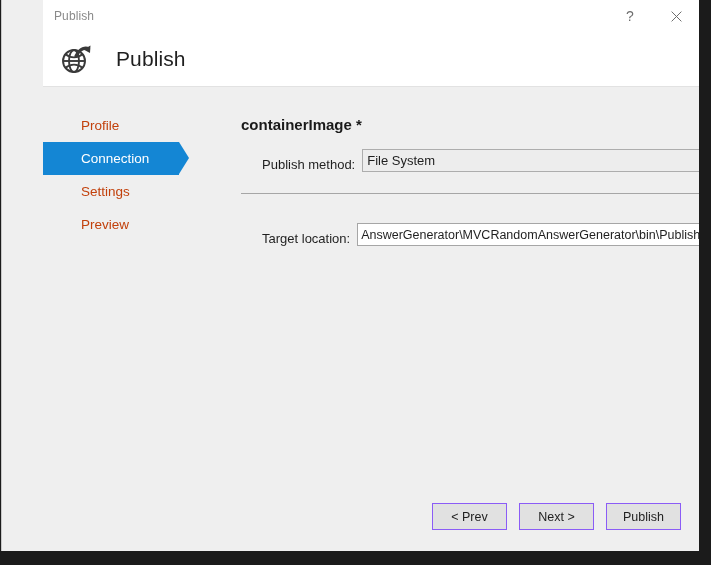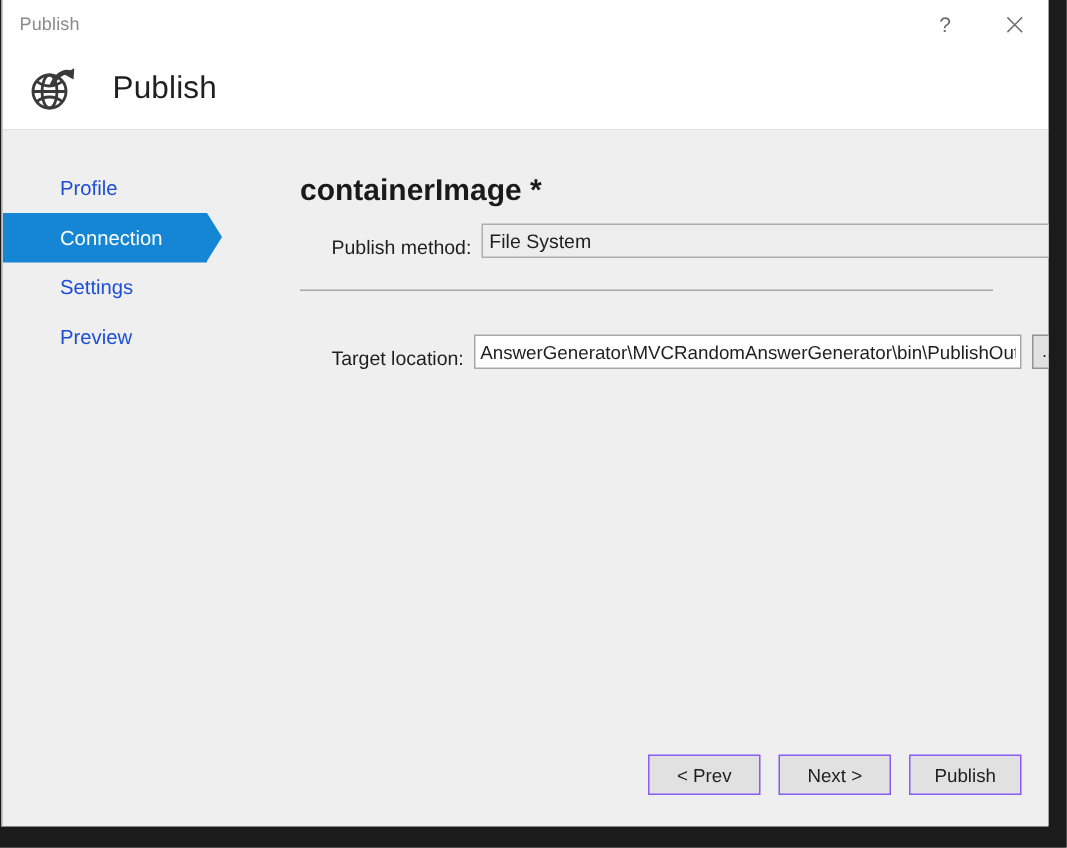--- a/index.html
+++ b/index.html
@@ -19,20 +19,21 @@
   .window {
     position: absolute;
     left: 1px;
     top: 0;
     width: 698px;
     height: 551px;
     background: #efefef;
     box-sizing: border-box;
     border-left: 1px solid #c8c8c8;
     overflow: hidden;
+    padding-left: 41px;
   }
 
   
   .titlebar {
     position: relative;
     height: 32px;
     background: #ffffff;
     display: flex;
     align-items: center;
   }
@@ -100,21 +101,21 @@
     width: 175px;
   }
   .nav-item {
     position: relative;
     height: 33px;
     display: flex;
     align-items: center;
     padding-left: 38px;
     box-sizing: border-box;
     font-size: 13.5px;
-    color: #1d4ed8;
+    color: #c2410c;
     cursor: default;
     user-select: none;
   }
   .nav-item.selected {
     background: #1486d4;
     color: #ffffff;
     width: 136px;
   }
   .nav-item.selected .nav-arrow {
     position: absolute;
@@ -131,21 +132,21 @@
   .main {
     position: absolute;
     left: 198px;
     top: 0;
     right: 0;
   }
   .section-title {
     position: absolute;
     left: 0;
     top: 29px;
-    font-size: 20px;
+    font-size: 15px;
     font-weight: bold;
     color: #1a1a1a;
   }
 
   .field-row {
     position: absolute;
     display: flex;
     align-items: flex-end;
     margin-left: 21px;
   }

